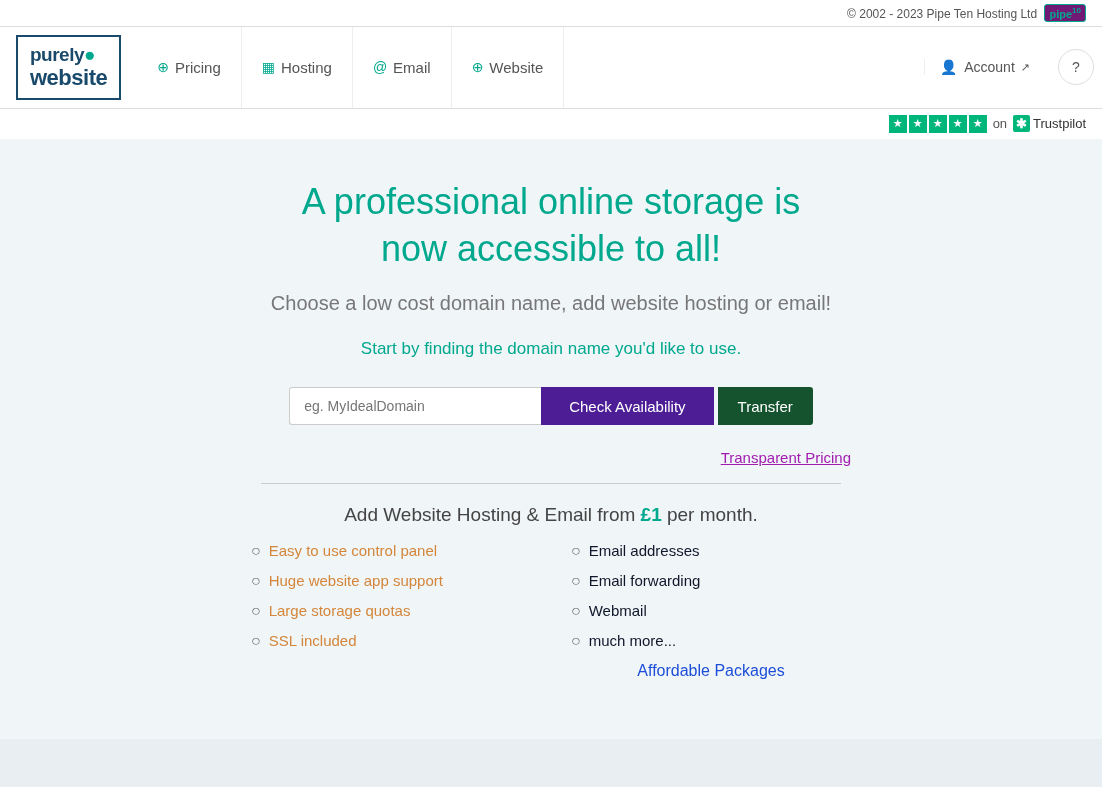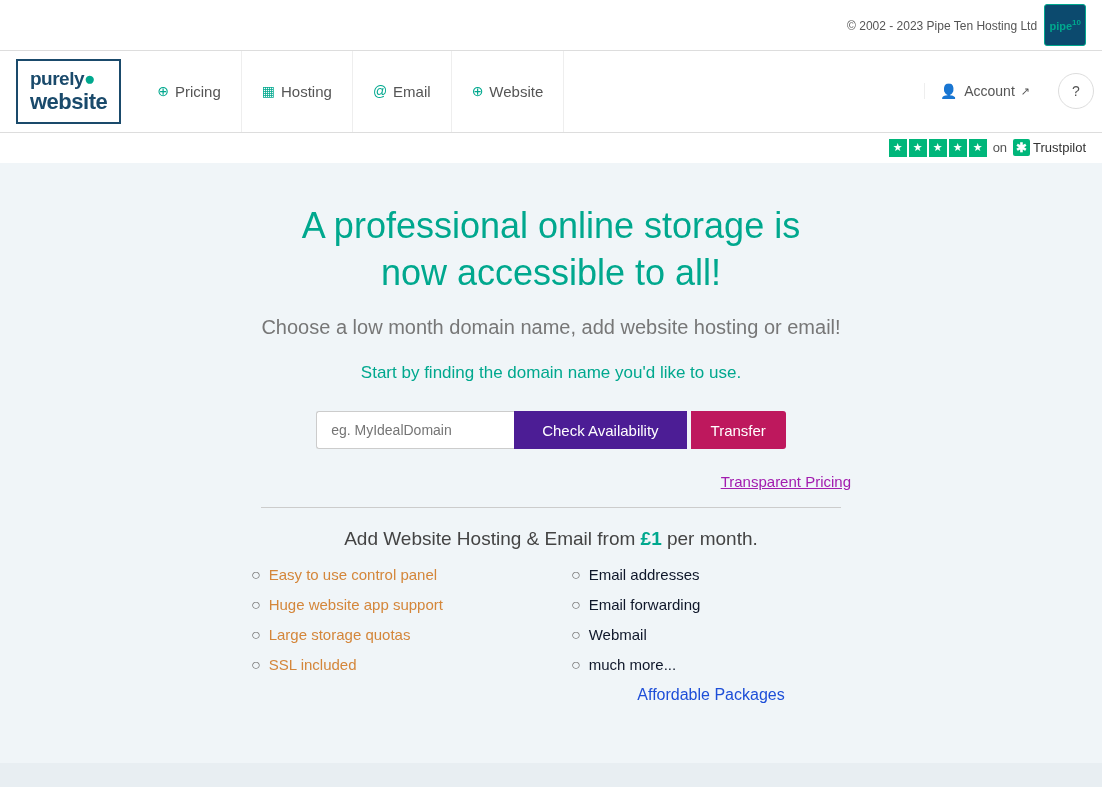--- a/index.html
+++ b/index.html
@@ -14,24 +14,24 @@
     .top-bar {
       background: #fff;
       text-align: right;
       padding: 4px 16px;
       font-size: 12px;
       color: #555;
       border-bottom: 1px solid #ddd;
     }
     .pipe-badge {
       display: inline-block;
-      background: #0c4a6e;
+      background: #701a75;
       border: 1px solid #00a88e;
       border-radius: 3px;
-      padding: 13px 4px;
+      padding: 1px 4px;
       font-size: 11px;
       color: #00a88e;
       font-weight: bold;
       margin-left: 4px;
     }
     .pipe-badge sup { font-size: 8px; }
 
     
     .nav-wrapper {
       background: #fff;
@@ -191,41 +191,41 @@
     }
 
     
     .search-section {
       display: flex;
       justify-content: center;
       gap: 0;
       margin-bottom: 24px;
     }
     .domain-input {
-      width: 198px;
+      width: 252px;
       padding: 10px 14px;
       font-size: 14px;
       border: 1px solid #ccc;
       border-right: none;
       outline: none;
       color: #aaa;
       border-radius: 3px 0 0 3px;
     }
     .btn-check {
       padding: 10px 28px;
       background: #4c1d95;
       color: #fff;
       font-size: 15px;
       border: none;
       cursor: pointer;
       font-weight: 500;
     }
     .btn-transfer {
       padding: 10px 20px;
-      background: #be185d;
+      background: #14532d;
       color: #fff;
       font-size: 15px;
       border: none;
       cursor: pointer;
       font-weight: 500;
       border-radius: 0 3px 3px 0;
       margin-left: 4px;
     }
 
     
@@ -359,21 +359,21 @@
 </div>
 
 <div class="main-content">
   <div class="hero-section">
 
     <h1 class="hero-title">
       <span>A professional online storage is</span><br>
       <span>now accessible to all!</span>
     </h1>
 
-    <p class="hero-subtitle">Choose a low month domain name, add website hosting or email!</p>
+    <p class="hero-subtitle">Choose a low cost domain name, add website hosting or email!</p>
 
     <p class="hero-sub2">
       <span>Start by finding the domain name you'd </span><span style="color:#00a88e;">like to use.</span>
     </p>
 
     <div class="search-section">
       <input class="domain-input" type="text" placeholder="eg. MyIdealDomain" style="">
       <button class="btn-check">Check Availability</button>
       <button class="btn-transfer">Transfer</button>
     </div>

